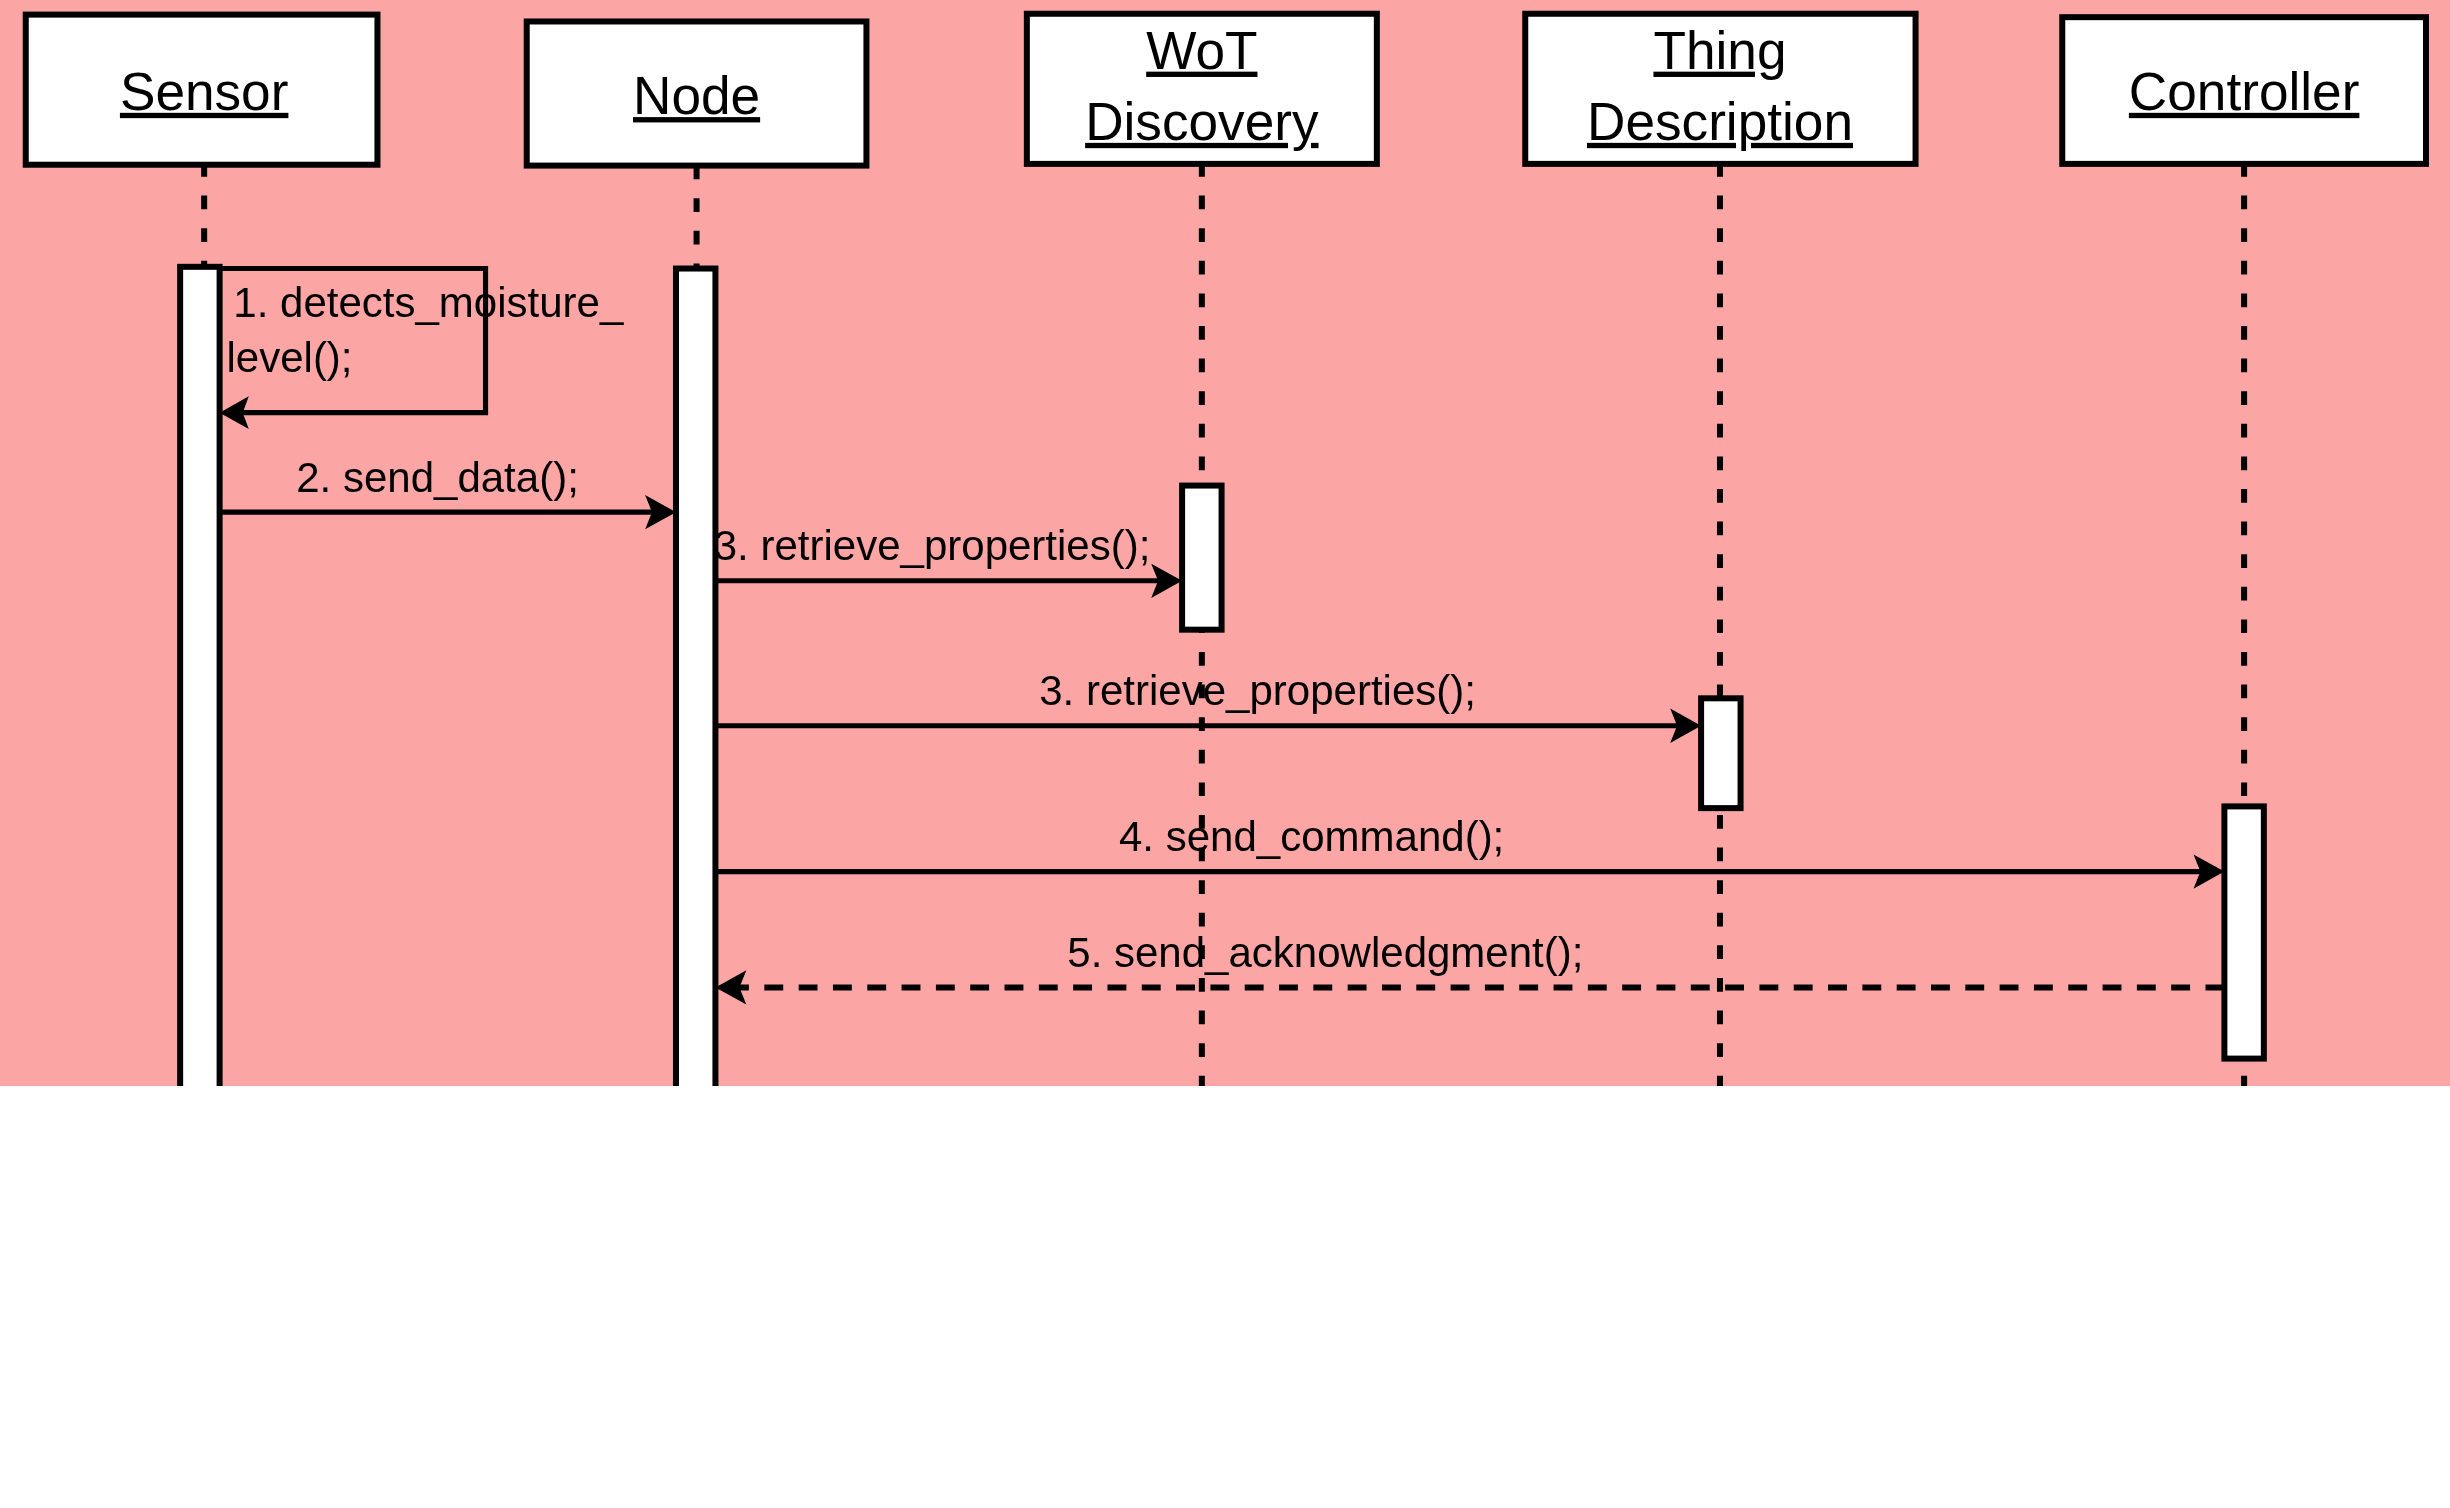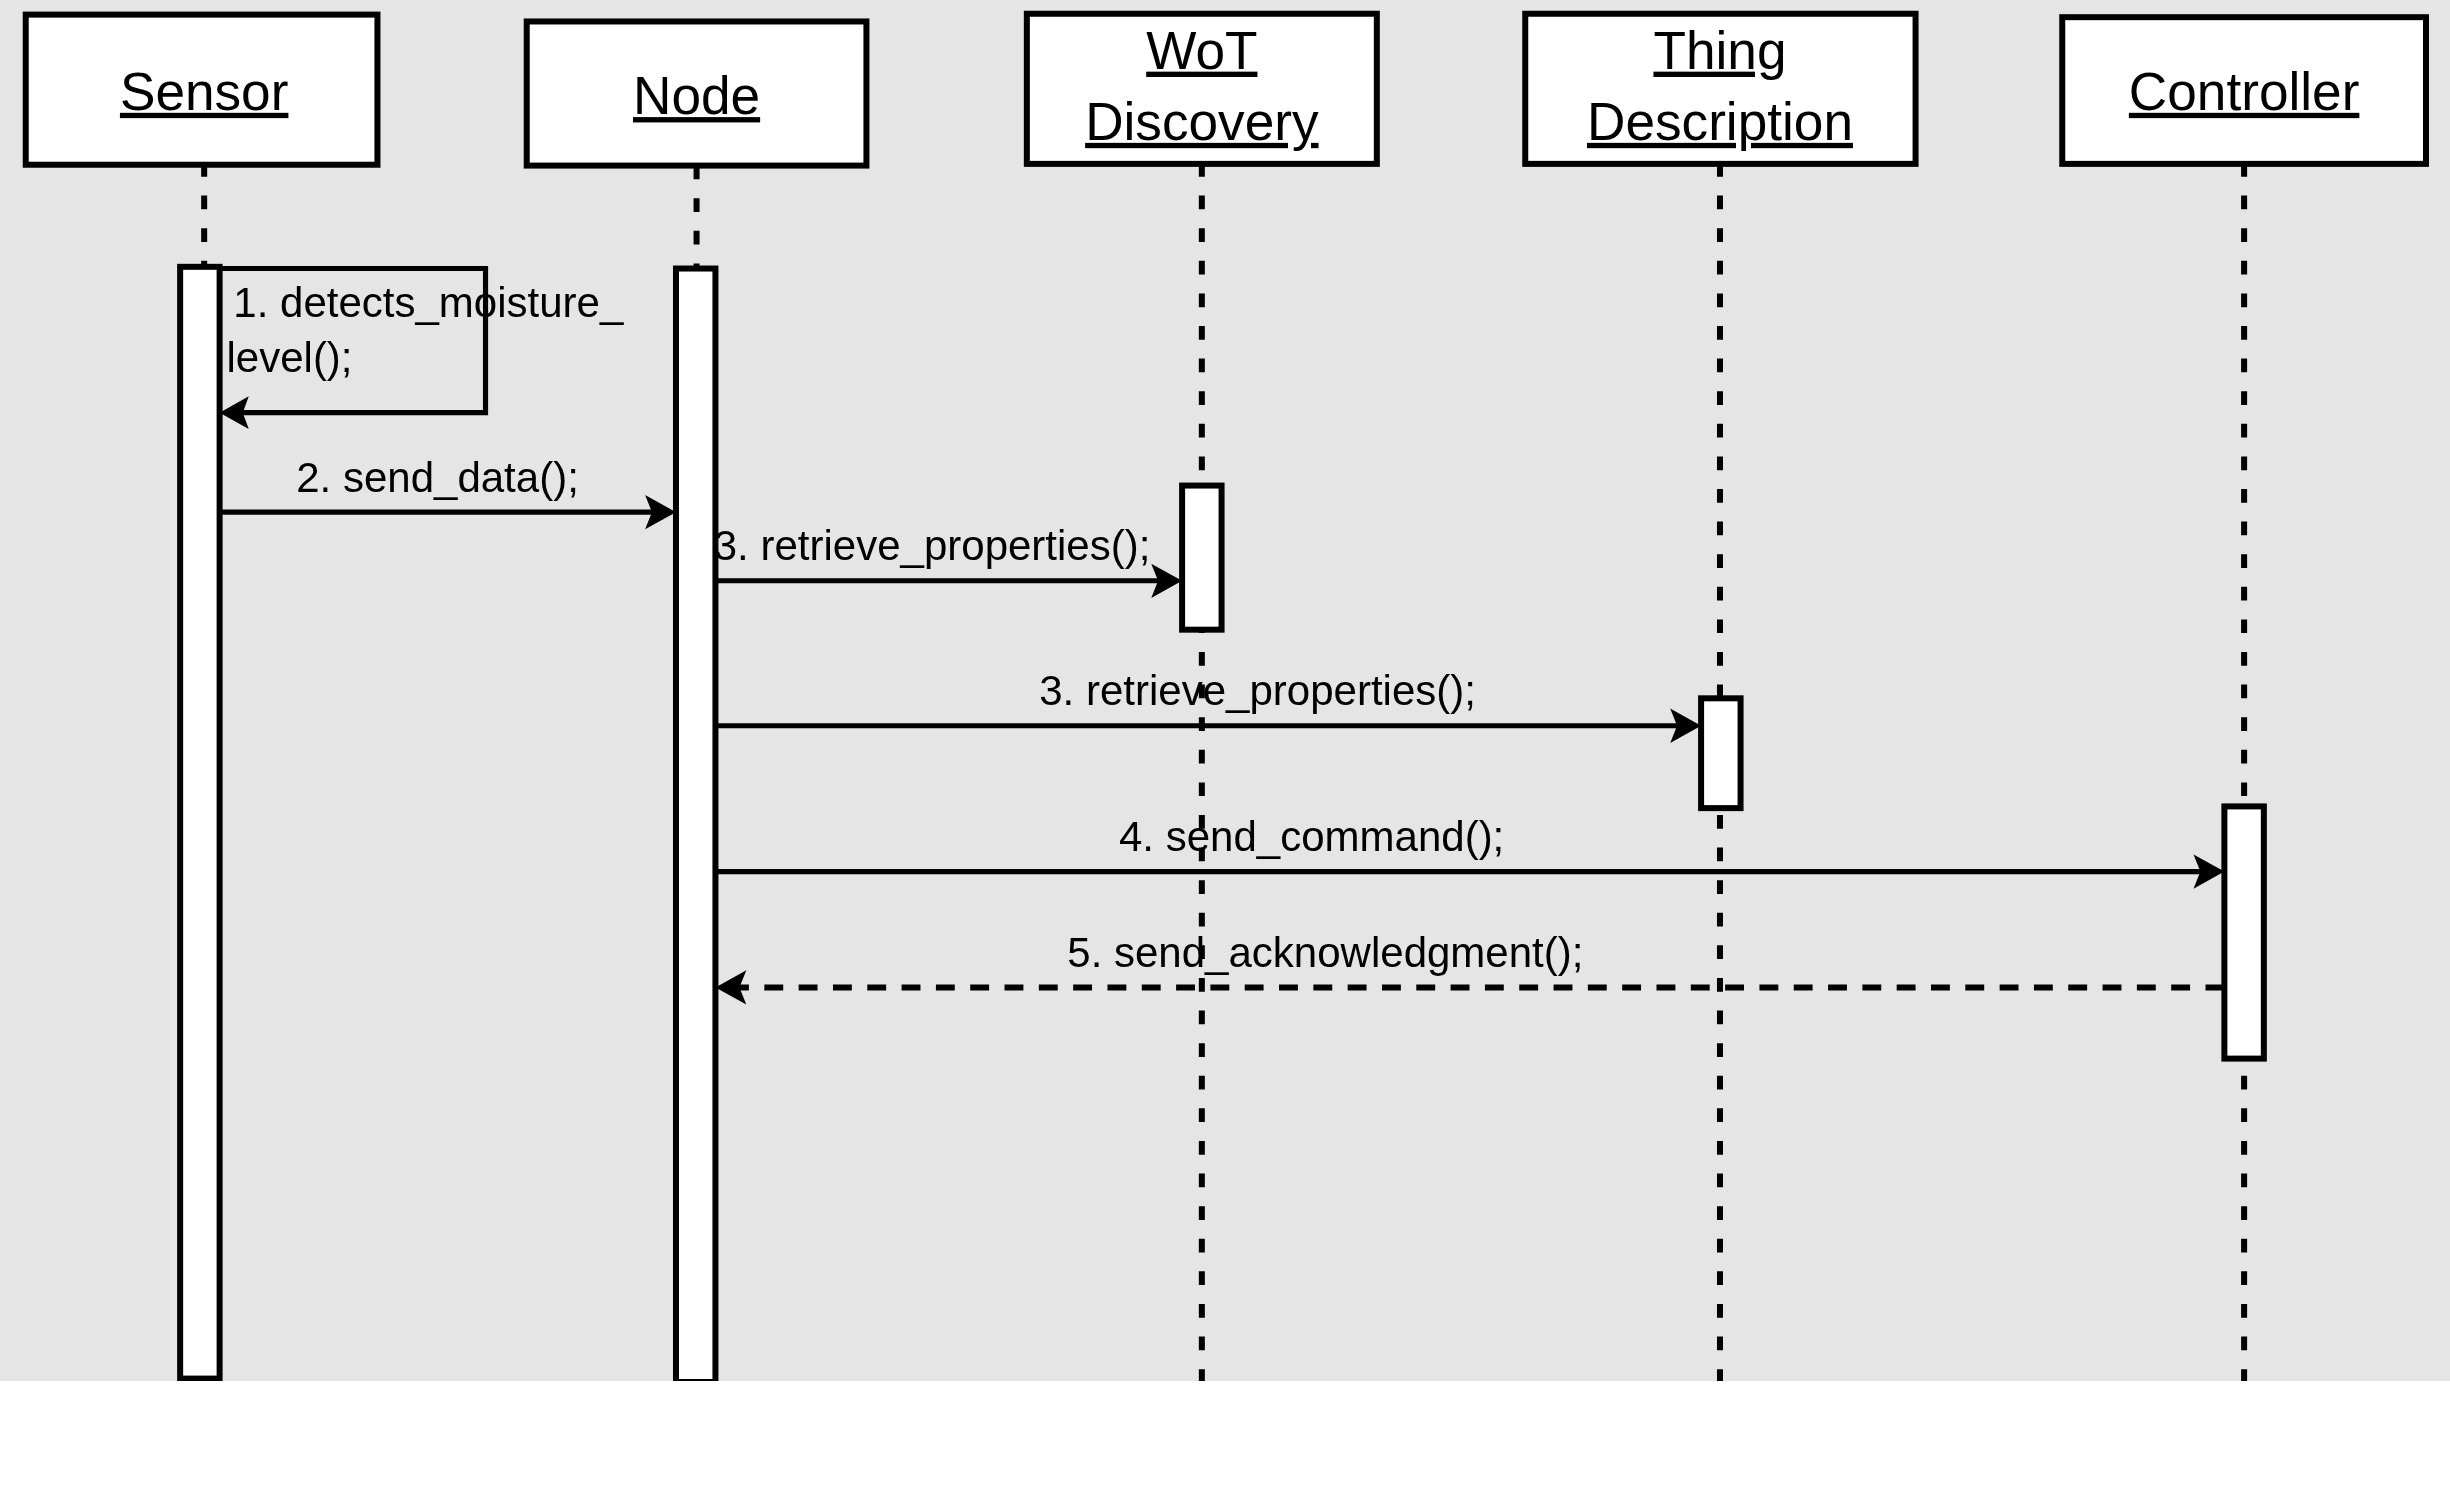--- a/index.html
+++ b/index.html
@@ -3,22 +3,22 @@
 <meta charset="utf-8">
 <style>
   html, body {
     margin: 0;
     padding: 0;
     background: #ffffff;
   }
   #canvas {
     position: relative;
     width: 2450px;
-    height: 1381px;
-    background: #e5e5e5;
+    height: 1086px;
+    background: #fca5a5;
     font-family: "Liberation Sans", sans-serif;
     overflow: hidden;
     text-align: center;
   }
   svg.diagram {
     position: absolute;
     left: 0;
     top: 0;
     width: 2450px;
     height: 1509px;

